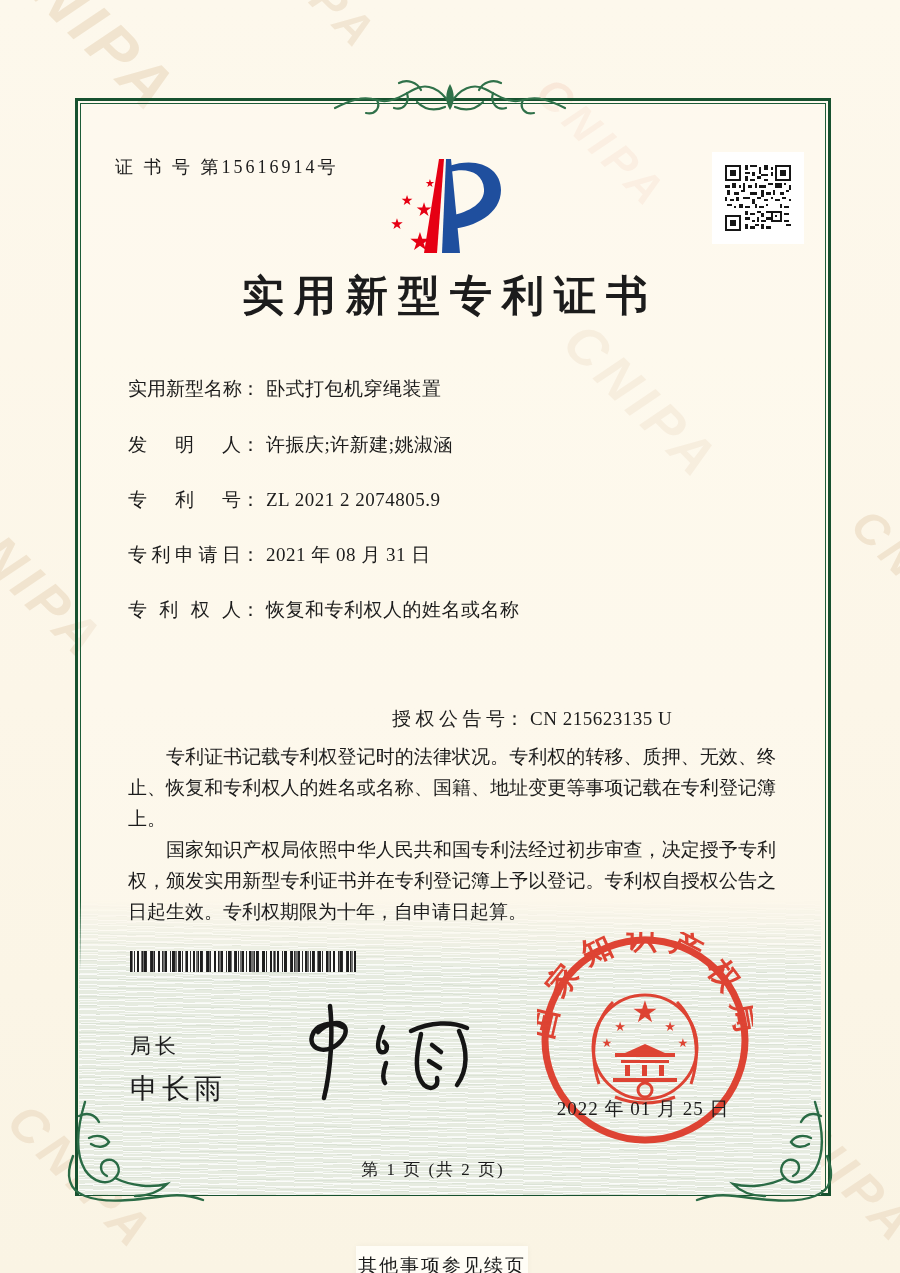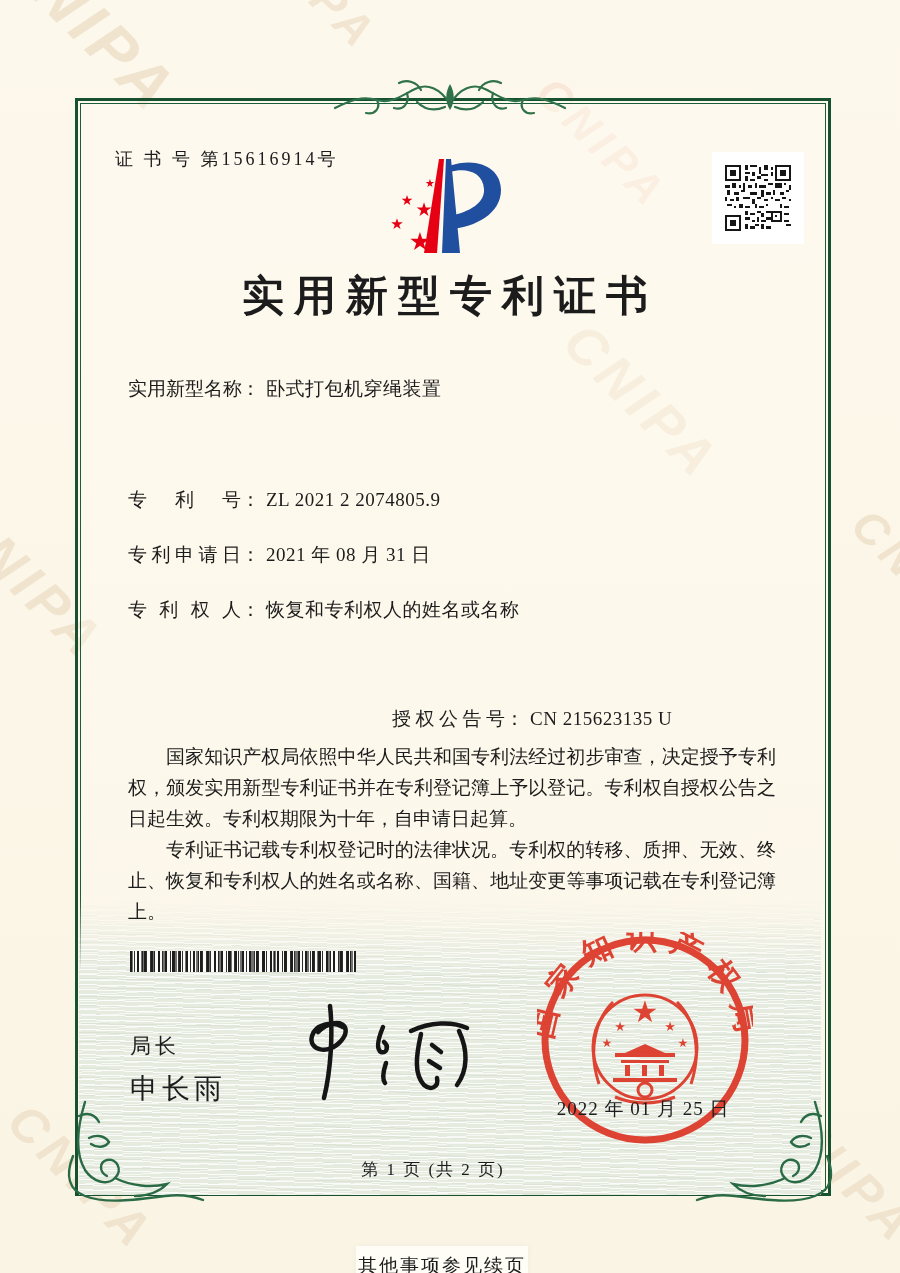--- a/index.html
+++ b/index.html
@@ -30,21 +30,21 @@
       repeating-linear-gradient(2deg, rgba(255,255,255,.85) 0 1px, rgba(255,255,255,0) 1px 5px),
       repeating-linear-gradient(-3deg, rgba(255,255,255,.6) 0 1px, rgba(255,255,255,0) 1px 7px),
       repeating-linear-gradient(1deg, rgba(200,212,196,.35) 0 1px, rgba(255,255,255,0) 1px 9px);
     -webkit-mask-image:linear-gradient(180deg,transparent 0,#000 70px);
             mask-image:linear-gradient(180deg,transparent 0,#000 70px);}
   .orn{position:absolute;z-index:4;}
   .orn-top{left:333px;top:74px;}
   .orn-bl{left:55px;top:1098px;}
   .orn-br{left:695px;top:1098px;transform:scaleX(-1);}
   
-  .cert-no{position:absolute;left:115px;top:147px;font-size:18px;letter-spacing:3px;z-index:3;}
+  .cert-no{position:absolute;left:115px;top:155px;font-size:18px;letter-spacing:3px;z-index:3;}
   .qr-box{position:absolute;left:712px;top:152px;width:92px;height:92px;background:#fff;
           display:flex;align-items:center;justify-content:center;z-index:3;}
   .logo{position:absolute;left:383px;top:156px;z-index:3;}
   .title{position:absolute;left:0;top:268px;width:900px;text-align:center;
          font-size:42px;font-weight:bold;letter-spacing:10px;z-index:3;}
   .row{position:absolute;left:128px;font-size:19px;z-index:3;white-space:nowrap;}
   .row .flabel{display:inline-block;width:113px;text-align:justify;text-align-last:justify;}
   .row .fvalue{margin-left:6px;letter-spacing:.5px;}
   .r1{top:376px;} .r2{top:432px;} .r3{top:487px;} .r4{top:542px;}
   .r5{top:597px;} .r6{top:652px;} .r7{top:706px;} .r8{top:706px;left:392px;}
@@ -153,36 +153,39 @@
       <text x="14" y="73" font-size="15">★</text>
       <text x="37" y="94" font-size="25">★</text>
     </g>
   </svg>
 
   <div class="title">实用新型专利证书</div>
 
   <div class="row r1">
     <span class="flabel">实用新型名称</span><span>：</span><span class="fvalue">卧式打包机穿绳装置</span>
   </div>
+  <div class="row r2">
+    <span class="flabel">发明人</span><span>：</span><span class="fvalue">许振庆;许新建;姚淑涵</span>
+  </div>
   <div class="row r3">
     <span class="flabel">专利号</span><span>：</span><span class="fvalue">ZL 2021 2 2074805.9</span>
   </div>
   <div class="row r4">
     <span class="flabel">专利申请日</span><span>：</span><span class="fvalue">2021 年 08 月 31 日</span>
   </div>
   <div class="row r5">
     <span class="flabel">专利权人</span><span>：</span><span class="fvalue">恢复和专利权人的姓名或名称</span>
   </div>
   <div class="row r8">
     <span class="flabel">授权公告号</span><span>：</span><span class="fvalue">CN 215623135 U</span>
   </div>
 
   <div class="paras">
+    <p>专利证书记载专利权登记时的法律状况。专利权的转移、质押、无效、终止、恢复和专利权人的姓名或名称、国籍、地址变更等事项记载在专利登记簿上。</p>
     <p>国家知识产权局依照中华人民共和国专利法经过初步审查，决定授予专利权，颁发实用新型专利证书并在专利登记簿上予以登记。专利权自授权公告之日起生效。专利权期限为十年，自申请日起算。</p>
-    <p>专利证书记载专利权登记时的法律状况。专利权的转移、质押、无效、终止、恢复和专利权人的姓名或名称、国籍、地址变更等事项记载在专利登记簿上。</p>
   </div>
 
   <div class="barcode"></div>
 
   <div class="sig-title">局长</div>
   <div class="sig-name">申长雨</div>
   <svg class="sig-hand" width="200" height="105" viewBox="0 0 200 105">
     <g stroke="#151515" stroke-width="4.5" fill="none" stroke-linecap="round" stroke-linejoin="round">
       <path d="M38 32 C 58 14, 74 26, 61 41 C 49 55, 28 51, 32 36 C 35 25, 52 20, 63 27"></path>
       <path d="M50 6 C 53 32, 51 70, 44 98"></path>

